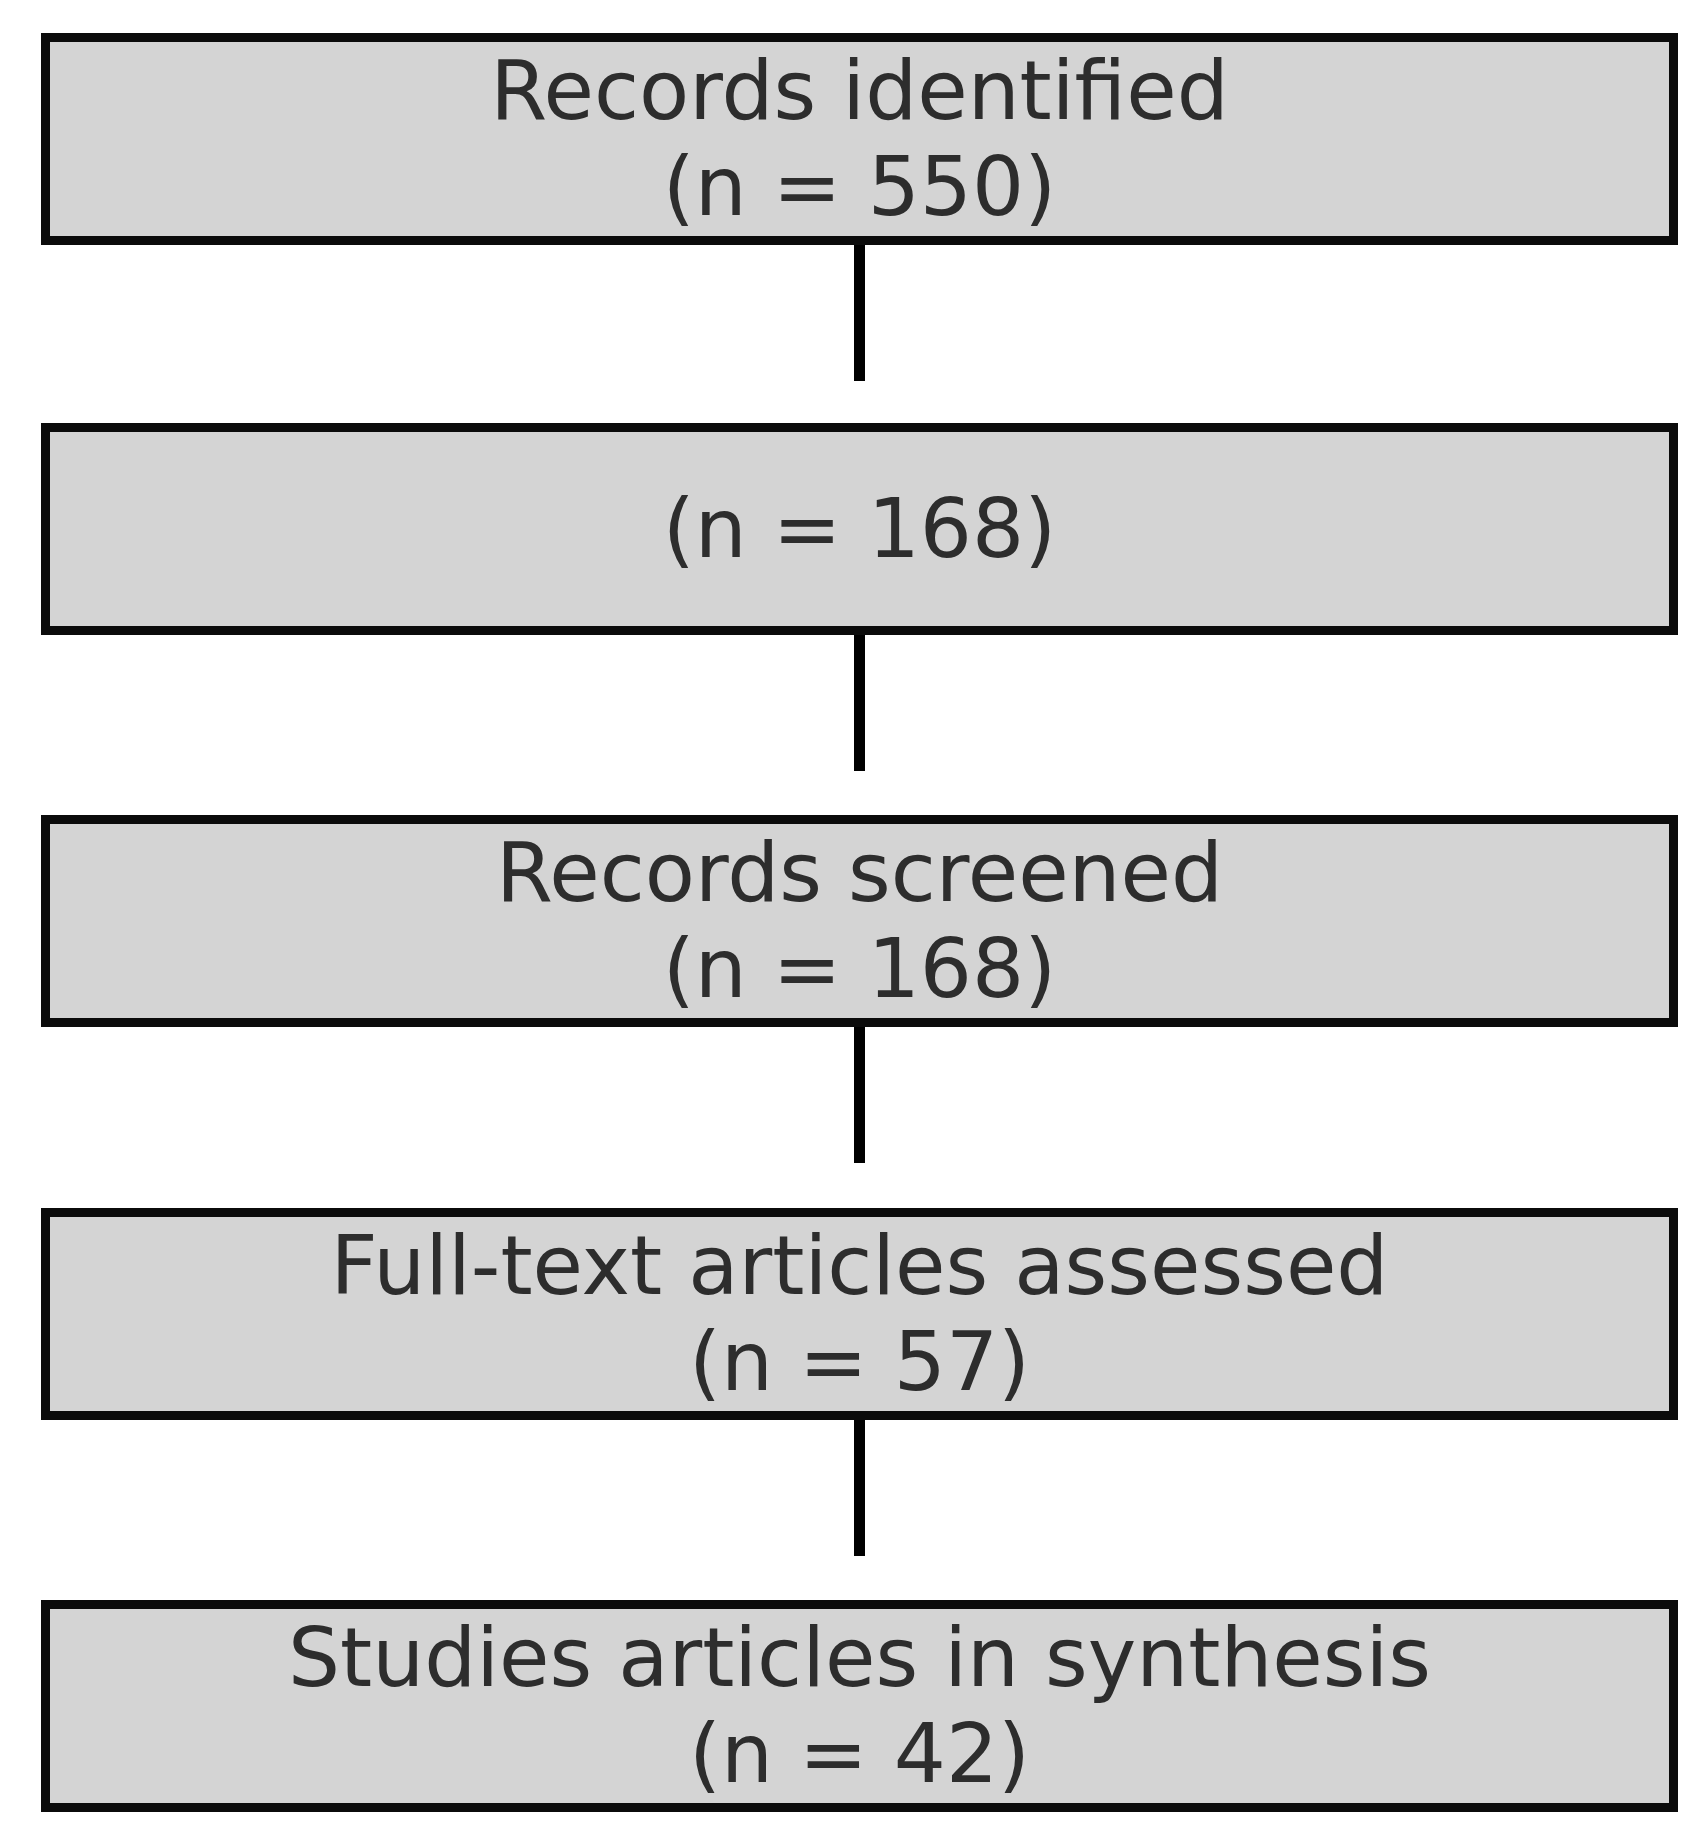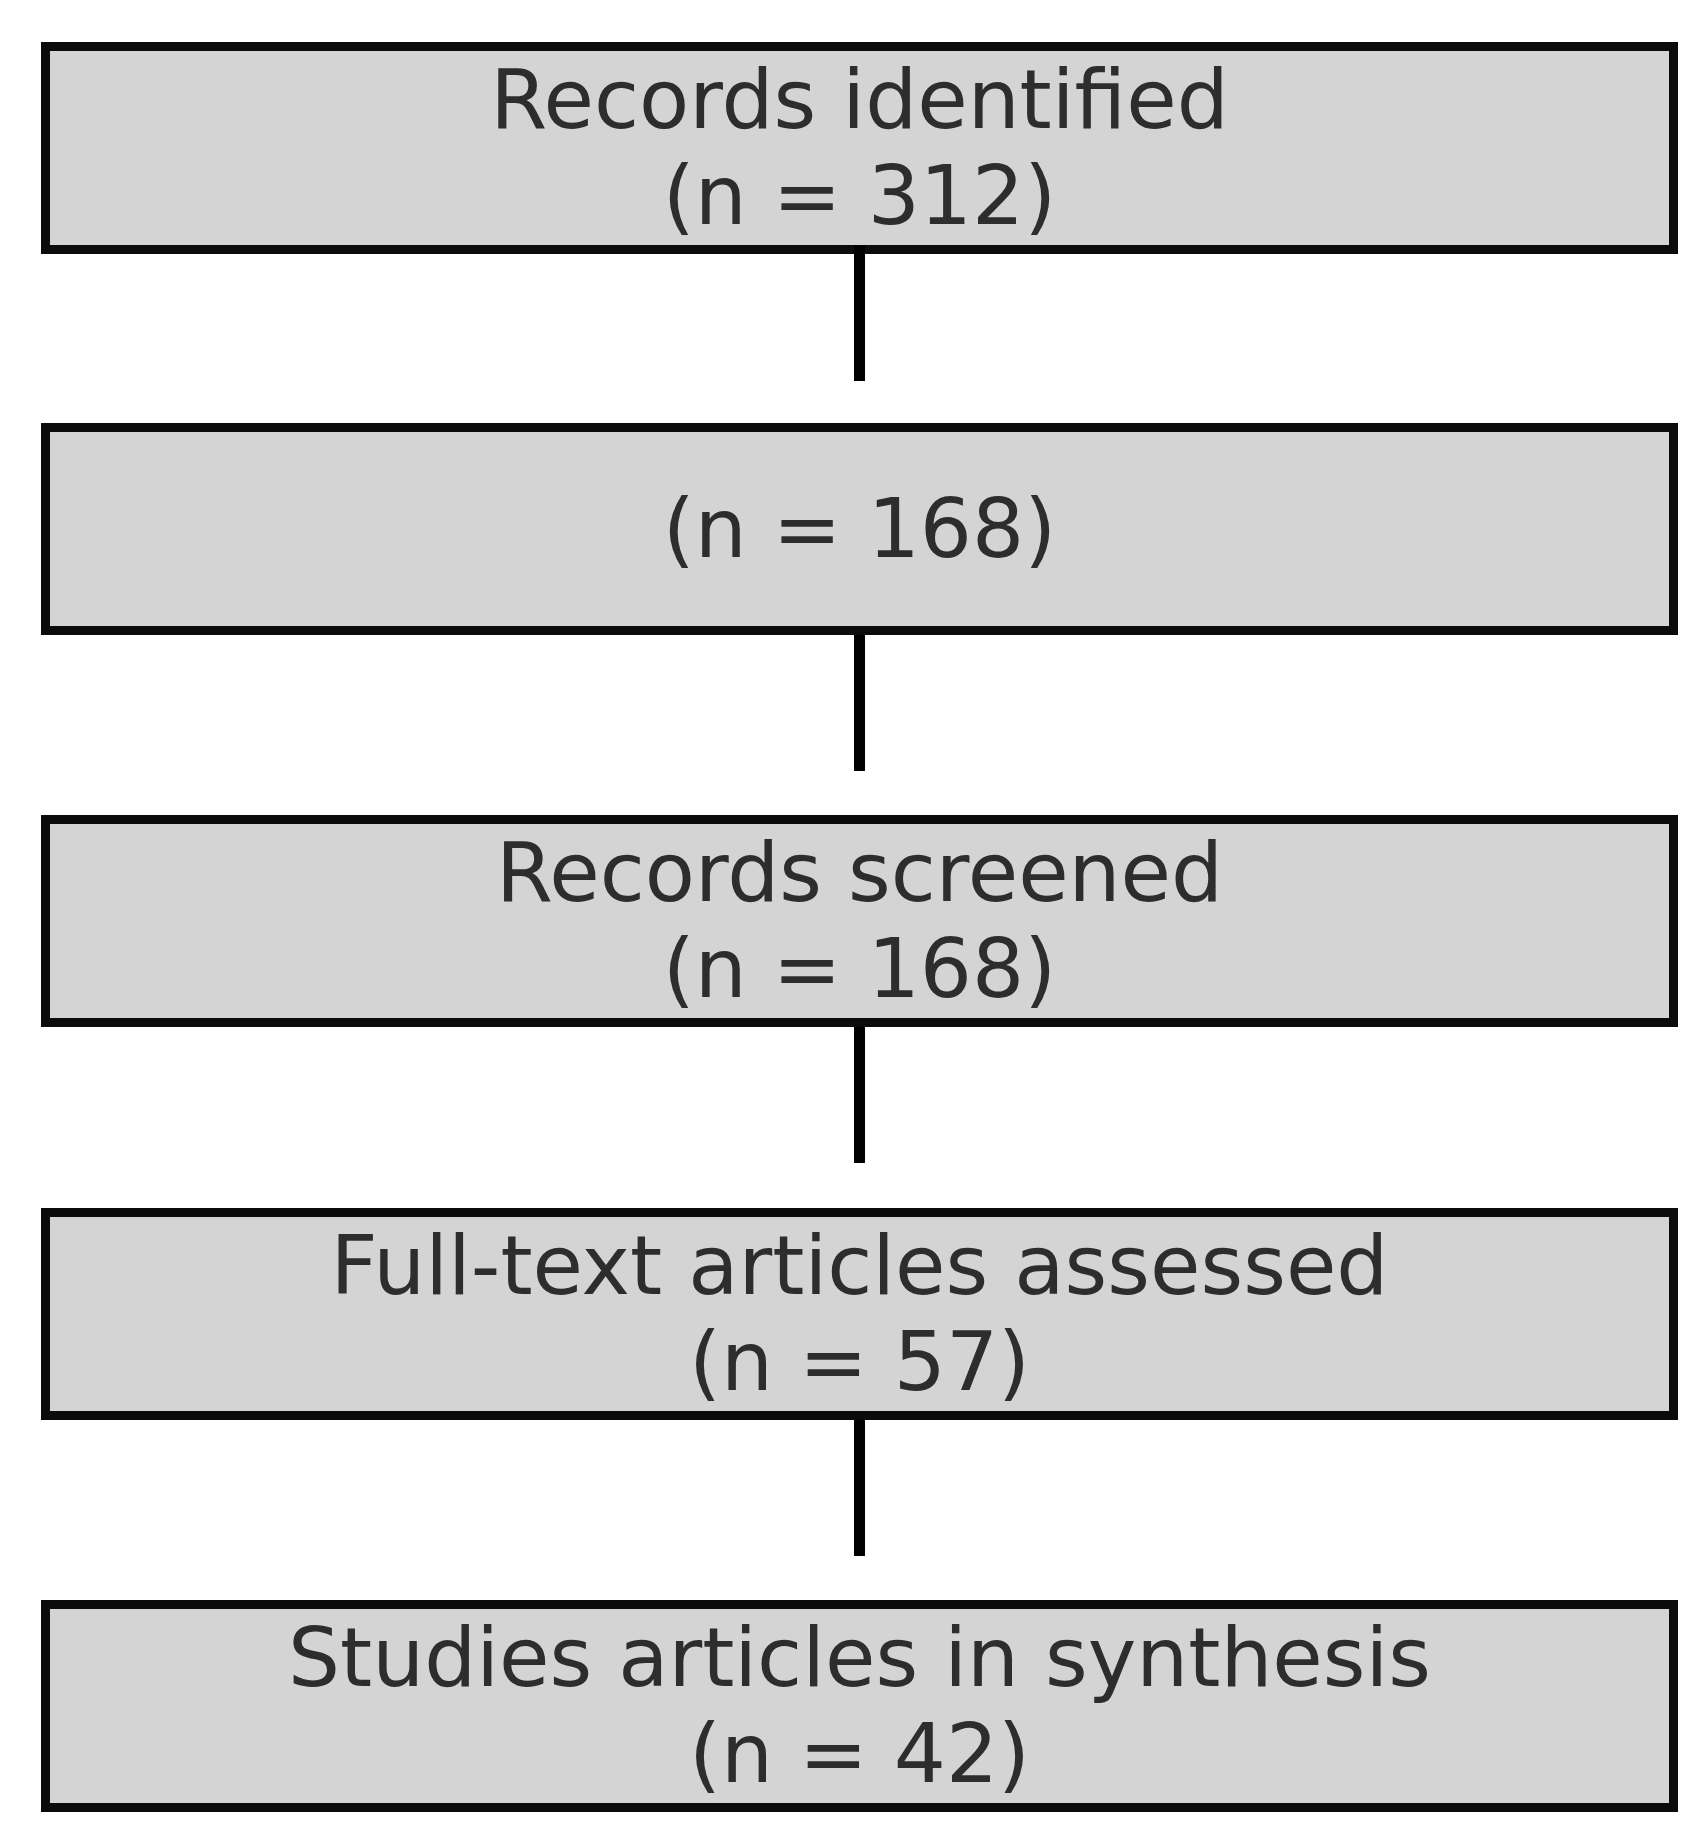--- a/index.html
+++ b/index.html
@@ -36,38 +36,38 @@
     line-height: 96px;
     white-space: nowrap;
   }
   .connector {
     position: absolute;
     left: 854px;
     width: 11px;
     height: 136px;
     background: var(--connector, #000000);
   }
-  .b1 { top: 42px; }
+  .b1 { top: 33px; }
   .b2 { top: 423px; }
   .b3 { top: 815px; }
   .b4 { top: 1208px; }
   .b5 { top: 1600px; }
   .c1 { top: 245px; }
   .c2 { top: 635px; }
   .c3 { top: 1027px; }
   .c4 { top: 1420px; }
 </style>
 </head>
 <body>
 
 <div class="flowchart">
 
   <div class="flow-box b1">
     <div>Records identified</div>
-    <div>(n = 312)</div>
+    <div>(n = 550)</div>
   </div>
 
   <div class="connector c1"></div>
 
   <div class="flow-box b2">
     <div>(n = 168)</div>
   </div>
 
   <div class="connector c2"></div>
 

